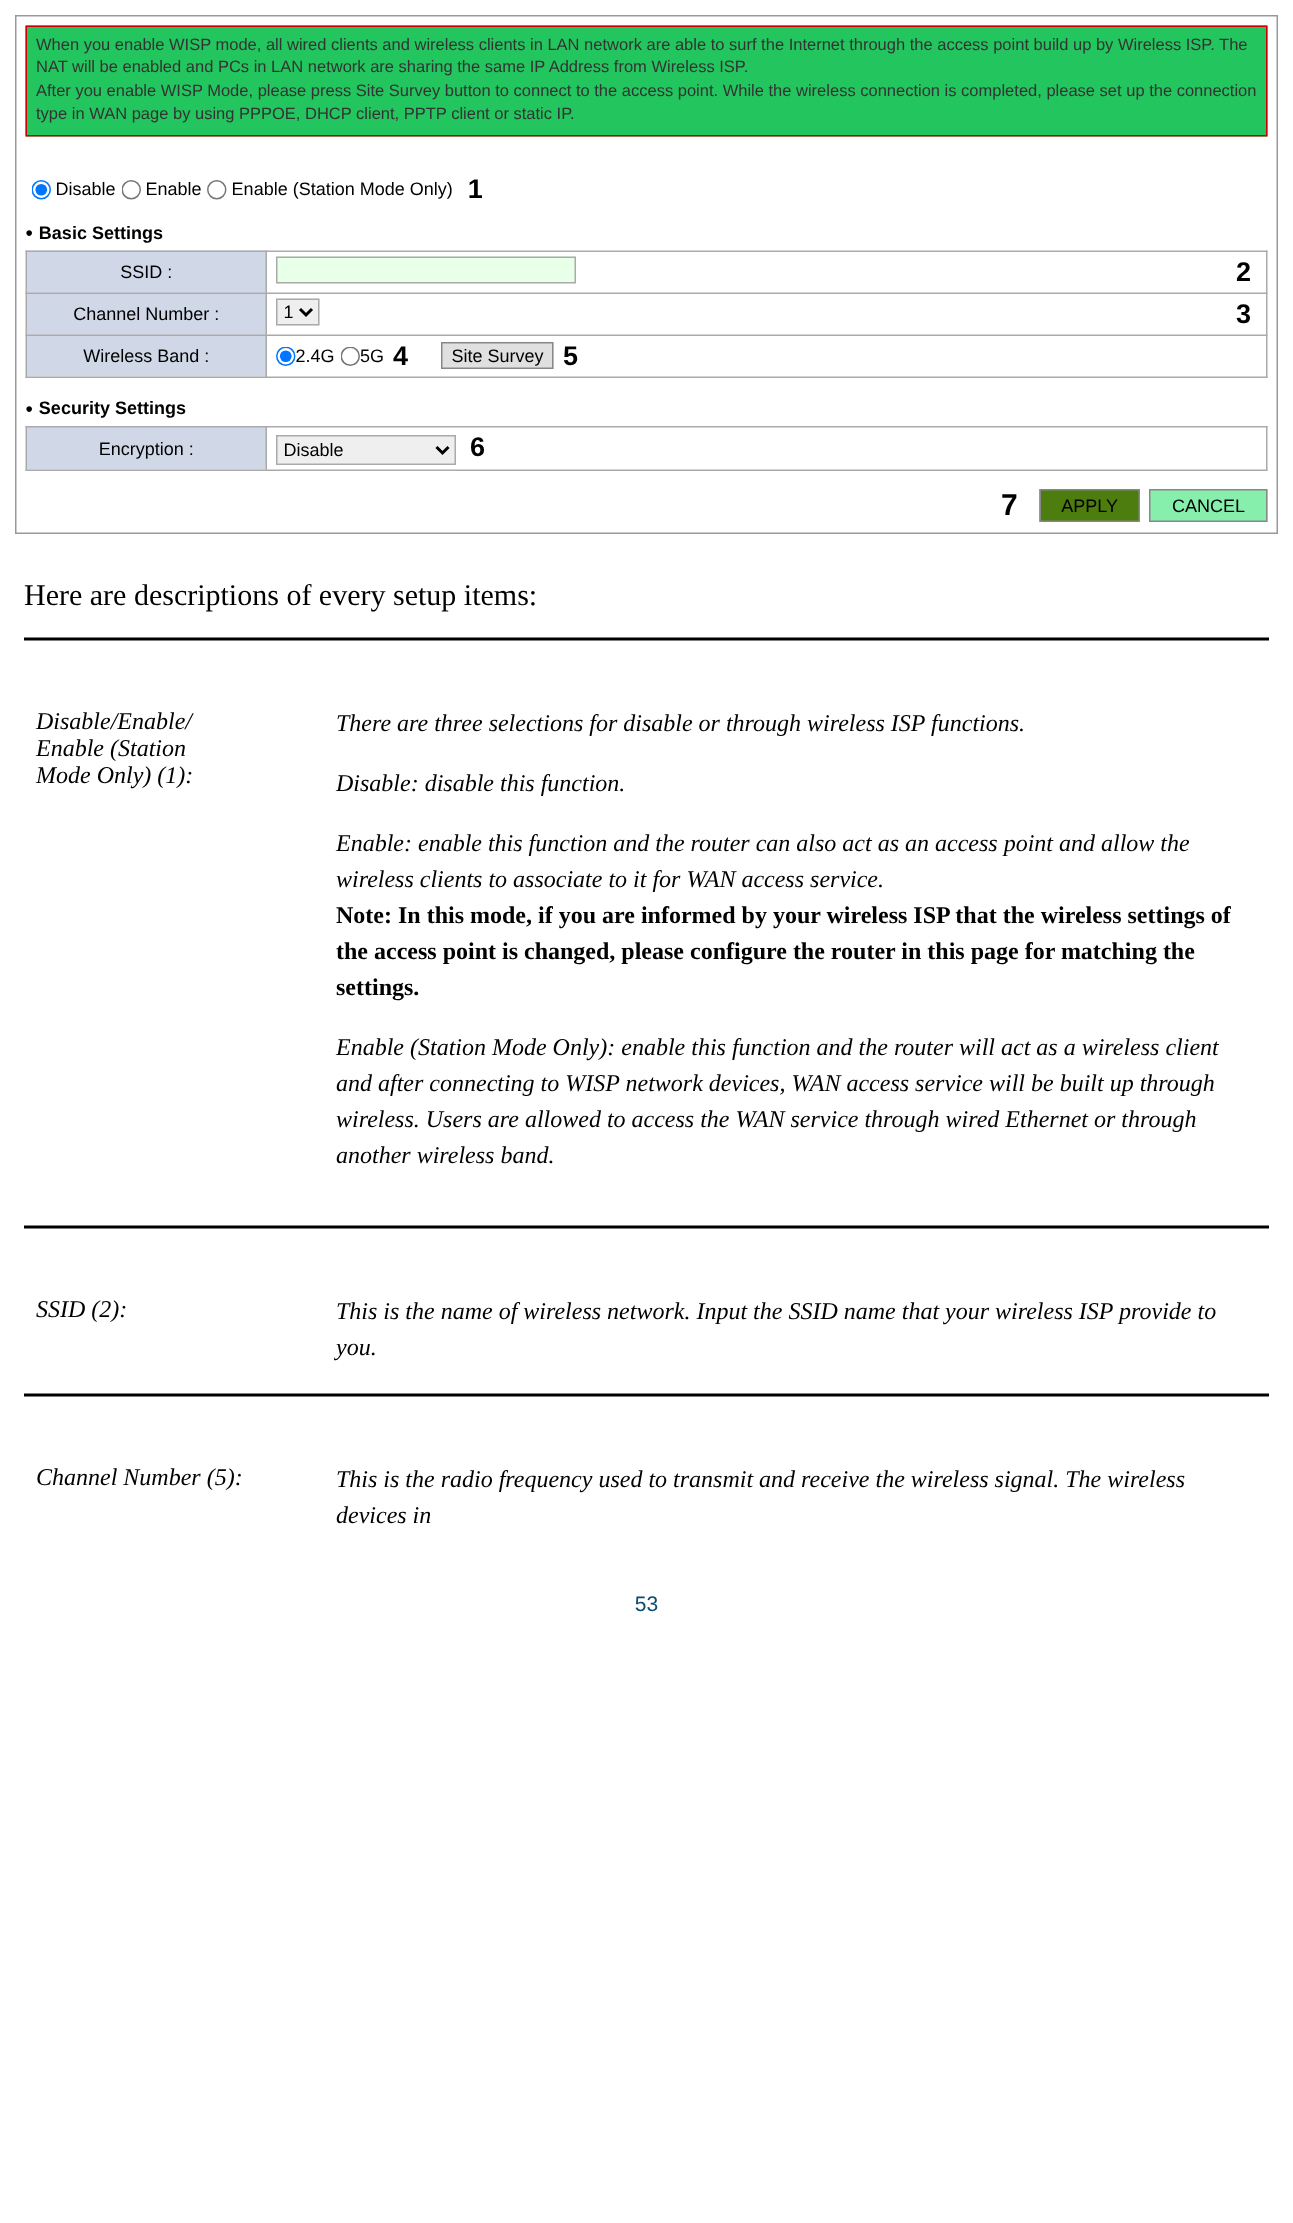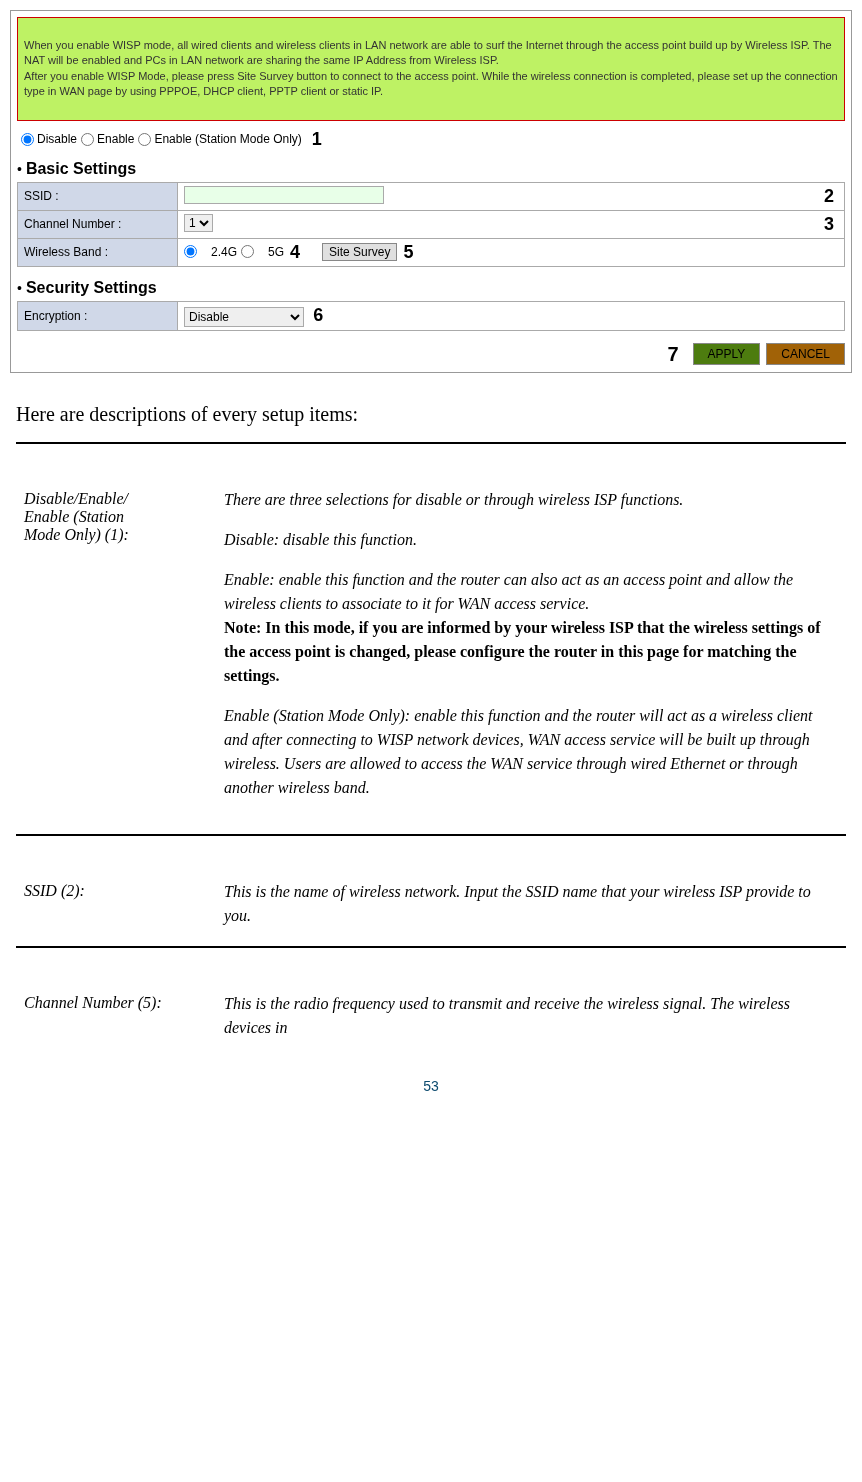--- a/index.html
+++ b/index.html
@@ -26,25 +26,25 @@
 
     .wisp-title {
       font-size: 13px;
       font-weight: bold;
       color: #000;
       margin-bottom: 4px;
     }
 
     .wisp-info-box {
       border: 1px solid #cc0000;
-      background: #bef264;
-      padding: 20px 6px;
+      background: #22c55e;
+      padding: 5px 6px;
       font-size: 11px;
       color: #333;
-      margin-bottom: 8px;
+      margin-bottom: 25px;
       line-height: 1.4;
     }
 
     .mode-row {
       display: flex;
       align-items: center;
       margin: 8px 0 10px 4px;
       font-size: 12px;
       gap: 4px;
     }
@@ -80,39 +80,39 @@
       font-size: 12px;
     }
 
     .section-header .bullet {
       margin-right: 4px;
       font-size: 14px;
     }
 
     .section-header .section-title {
       font-weight: bold;
-      font-size: 16px;
+      font-size: 12px;
     }
 
     .settings-table {
       border-collapse: collapse;
       width: 100%;
       border: 1px solid #aaa;
     }
 
     .settings-table td {
       border: 1px solid #aaa;
       padding: 3px 6px;
       font-size: 12px;
       vertical-align: middle;
     }
 
     .settings-table .label-cell {
       background: #d0d8e8;
-      text-align: left;
+      text-align: center;
       font-weight: normal;
       width: 160px;
       white-space: nowrap;
     }
 
     .settings-table .value-cell {
       background: #fff;
     }
 
     .settings-table input[type="text"] {
@@ -132,22 +132,22 @@
 
     .wireless-band-row {
       display: flex;
       align-items: center;
       gap: 4px;
       font-size: 12px;
     }
 
     .wireless-band-row label {
       display: flex;
-      align-items: flex-start;
-      gap: 14px;
+      align-items: flex-end;
+      gap: 0;
       cursor: pointer;
     }
 
     .band-number {
       font-size: 18px;
       font-weight: bold;
       margin: 0 2px;
     }
 
     .site-survey-btn {
@@ -189,21 +189,21 @@
     .apply-btn {
       background: #4d7c0f;
       border: 1px solid #888;
       padding: 3px 14px;
       font-size: 12px;
       cursor: pointer;
       font-weight: normal;
     }
 
     .cancel-btn {
-      background: #a16207;
+      background: #86efac;
       border: 1px solid #888;
       padding: 3px 14px;
       font-size: 12px;
       cursor: pointer;
       font-weight: normal;
     }
 
     
     .desc-section {
       padding: 10px 16px;

